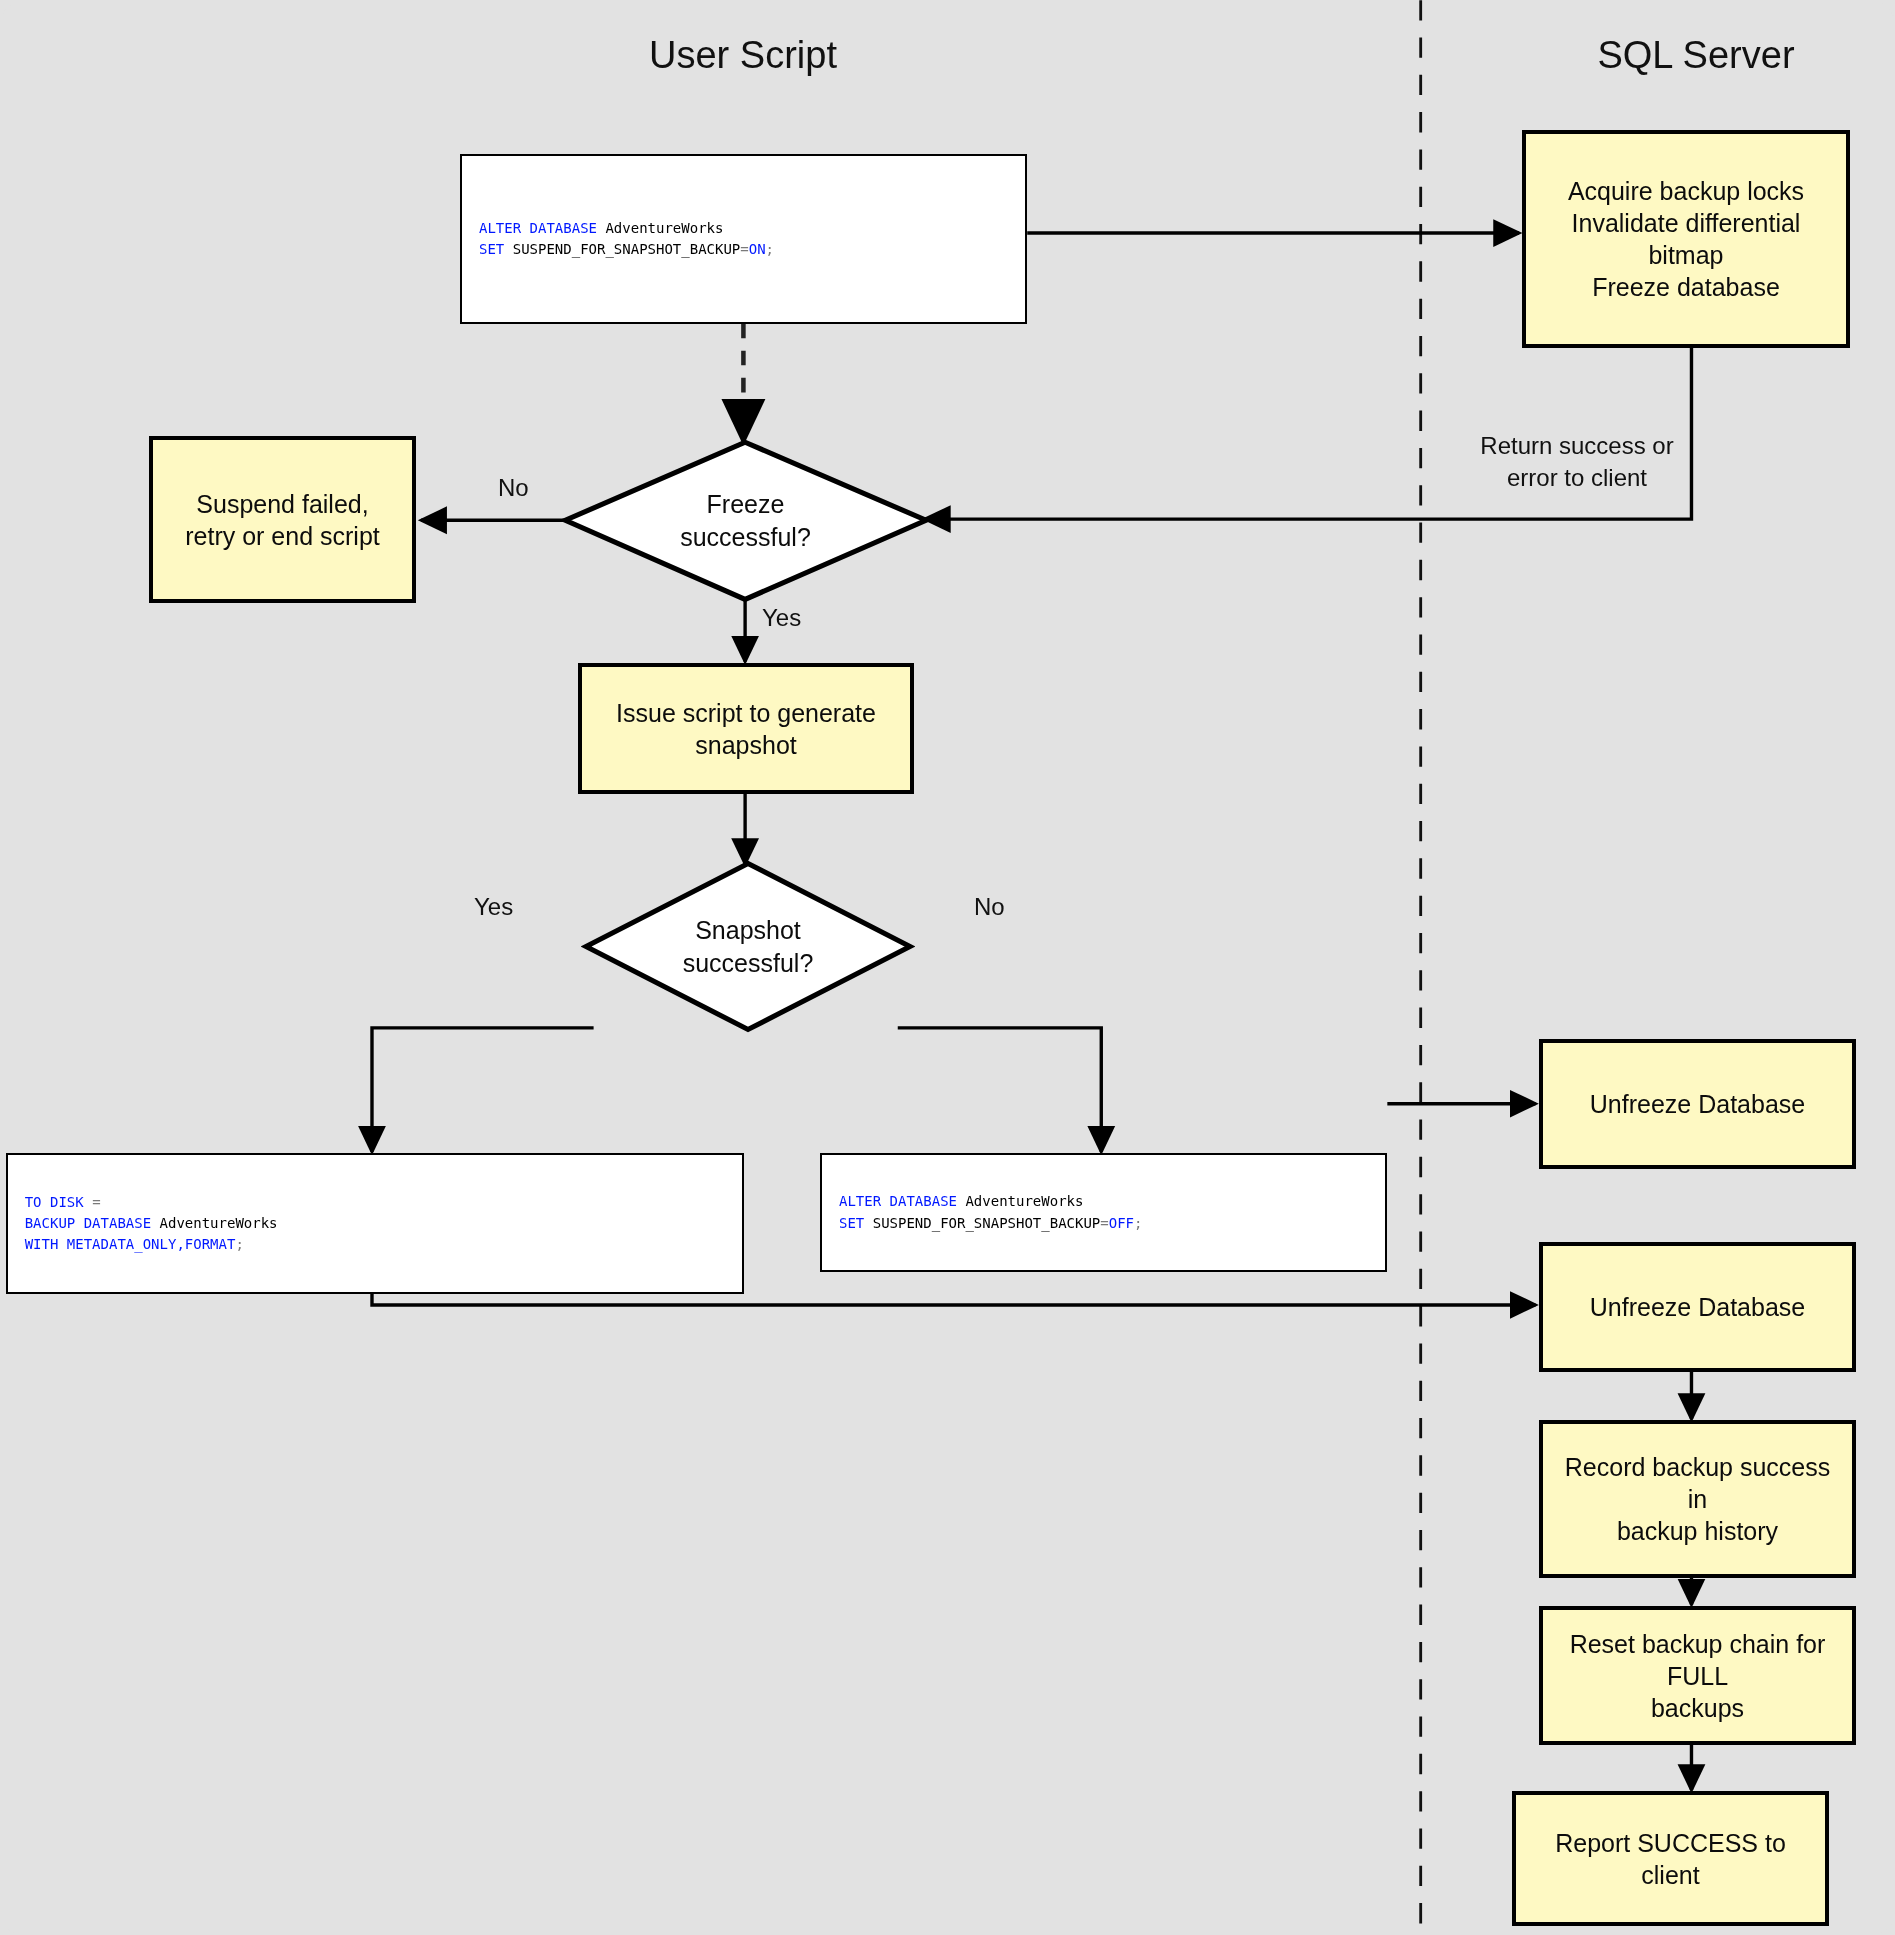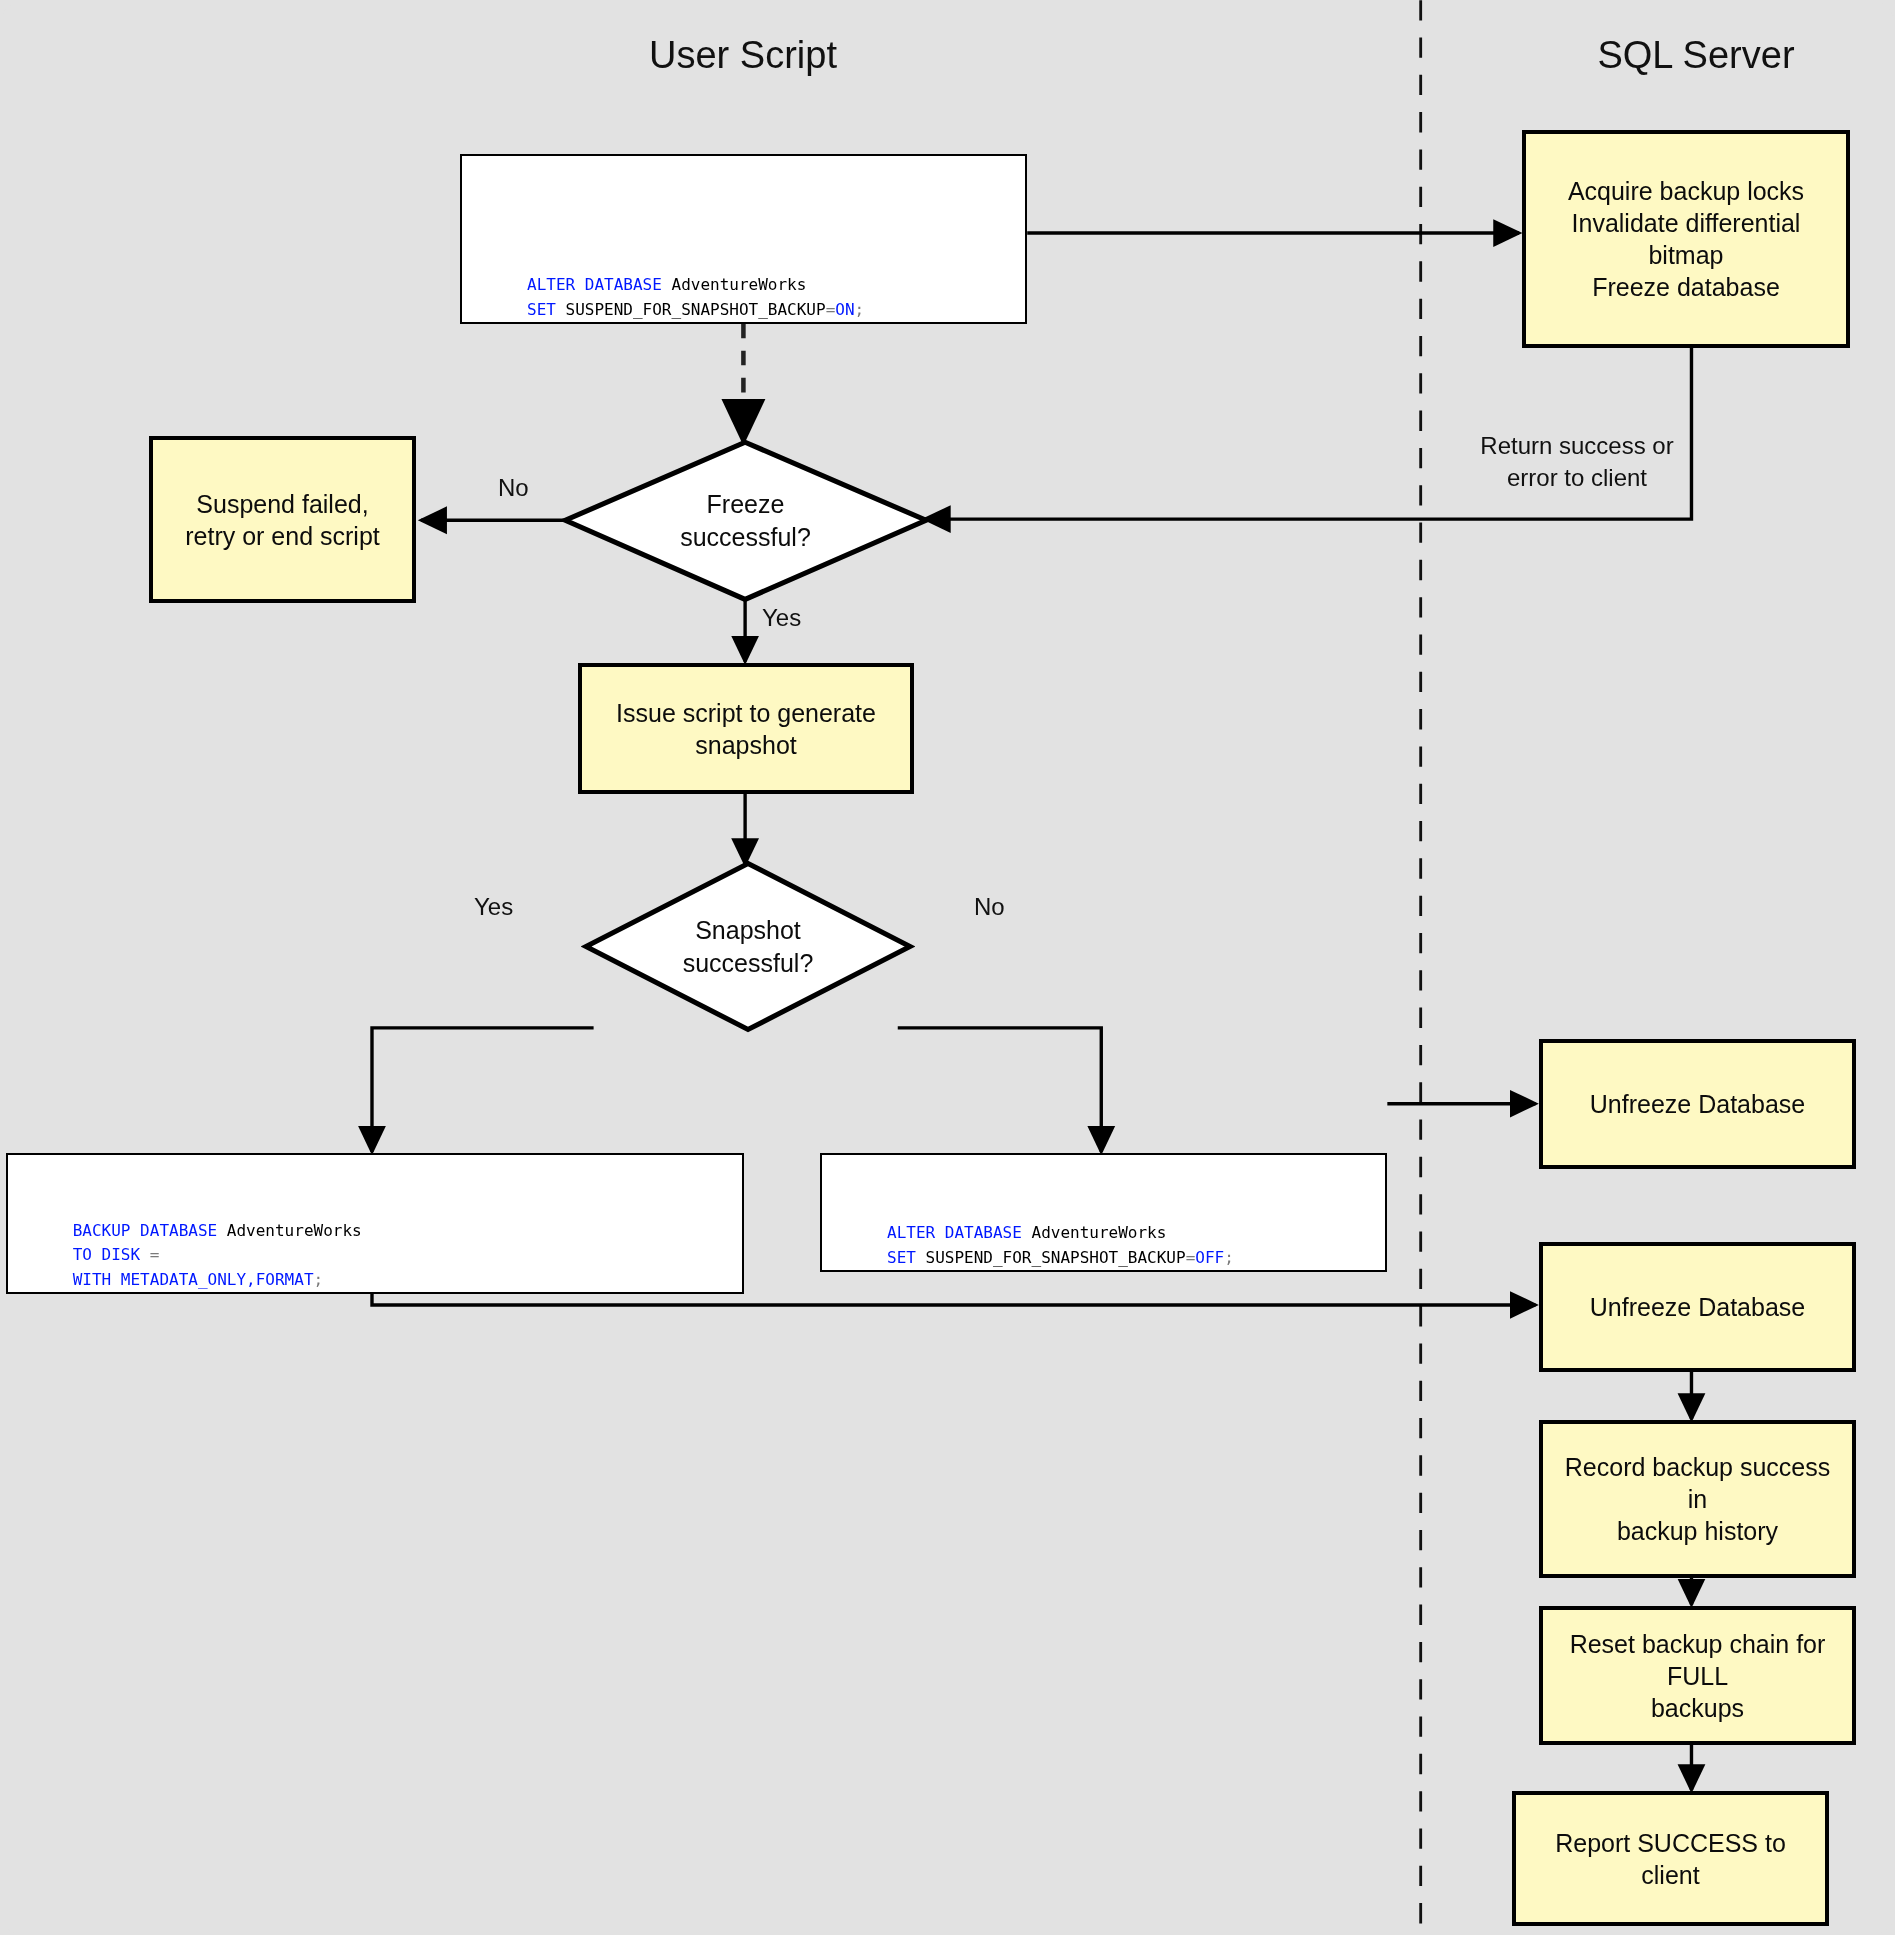--- a/index.html
+++ b/index.html
@@ -32,27 +32,26 @@
     line-height:1.28;
     color:#0c0c0c;
   }
   .node .txt{padding:0 10.2px;}
   .code{
     position:absolute;
     background:#ffffff;
     border:2.8px solid #000;
     box-sizing:border-box;
     display:flex;
-    align-items:flex-end;
+    align-items:center;
     font-family:"DejaVu Sans Mono", monospace;
-    font-size:16px;
+    font-size:14px;
     line-height:1.52;
     white-space:pre;
     color:#000;
-    padding-left:48px;
   }
   .code .codebody{padding-left:17px;}
   .kw{color:#0018ff;}
   .str{color:#fe0000;}
   .op{color:#7a7a7a;}
   .id{color:#000;}
   .diamond{
     position:absolute;
   }
   .diamond .dlabel{
@@ -152,21 +151,21 @@
   </div>
 
   <svg style="position:absolute;left:581px;top:859px;width:334px;height:175px;" viewBox="0 0 590 310">
     <polygon points="295,8 582,155 295,302 8,155" fill="#fff" stroke="#000" stroke-width="9"></polygon>
   </svg>
   <div class="diamond" style="left:581px; top:859px; width:334px; height:175px;">
     <div class="dlabel">Snapshot<br>successful?</div>
   </div>
 
   <div class="code" style="left:5.7px; top:1153px; width:738px; height:141px;">
-    <div class="codebody"><div><span class="kw">BACKUP DATABASE </span><span class="id">AdventureWorks</span></div><div><span class="kw">TO DISK </span><span class="op">=</span></div><div><span class="kw">WITH METADATA_ONLY,FORMAT</span><span class="op">;</span></div></div>
+    <div class="codebody"><div><span class="kw">TO DISK </span><span class="op">=</span></div><div><span class="kw">BACKUP DATABASE </span><span class="id">AdventureWorks</span></div><div><span class="kw">WITH METADATA_ONLY,FORMAT</span><span class="op">;</span></div></div>
   </div>
 
   <div class="code" style="left:820px; top:1153px; width:567px; height:119px;">
     <div class="codebody"><div><span class="kw">ALTER DATABASE </span><span class="id">AdventureWorks</span></div><div><span class="kw">SET </span><span class="id">SUSPEND_FOR_SNAPSHOT_BACKUP</span><span class="op">=</span><span class="kw">OFF</span><span class="op">;</span></div></div>
   </div>
 
   <div class="node" style="left:1539px; top:1039px; width:317px; height:130px;">
     <div class="txt">Unfreeze Database</div>
   </div>
 

